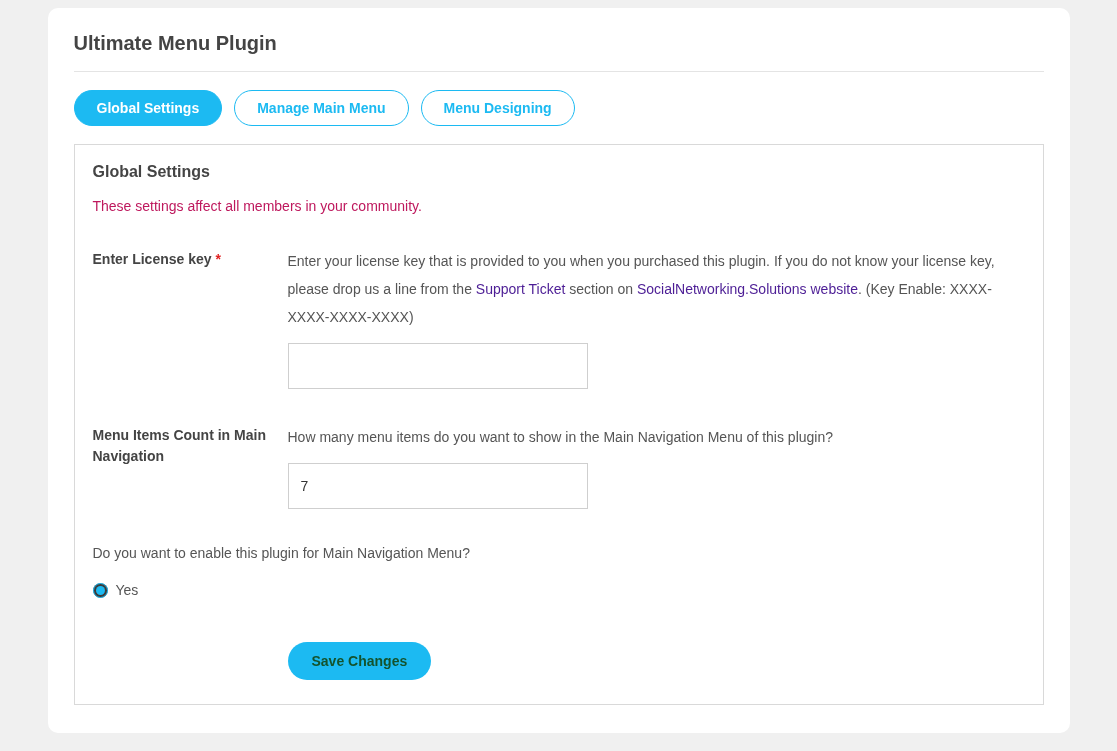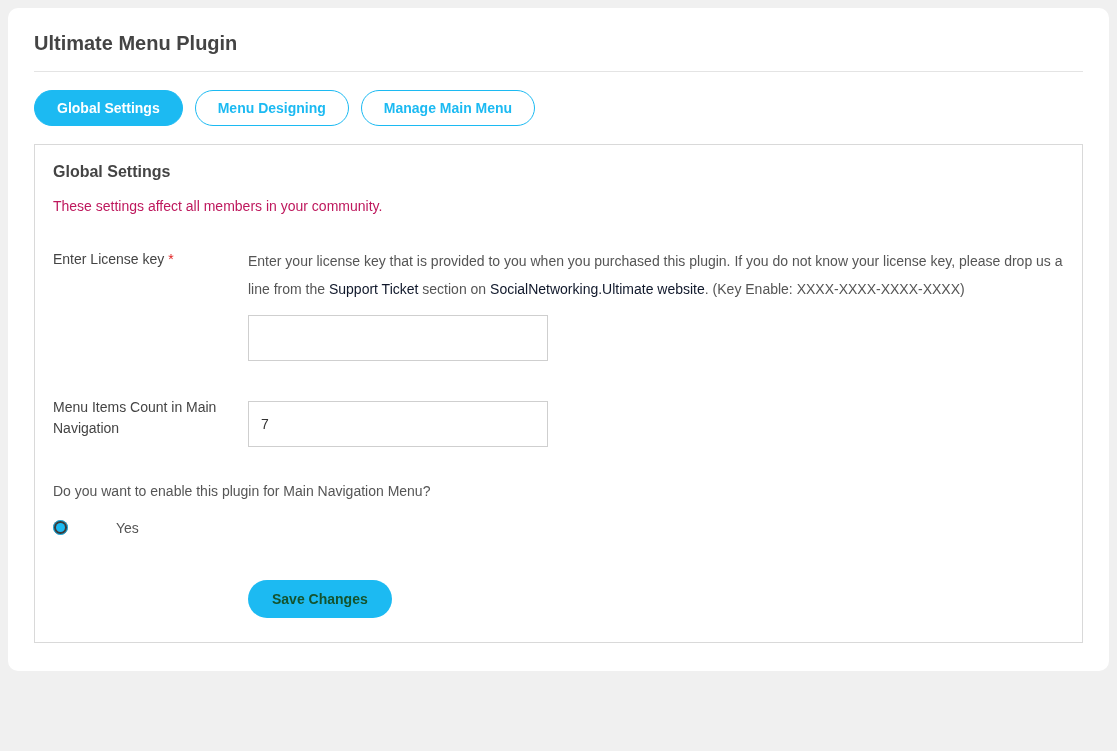--- a/index.html
+++ b/index.html
@@ -7,21 +7,21 @@
     background: #f0f0f0;
     font-family: Tahoma, Verdana, Arial, sans-serif;
     font-size: 14px;
     color: #555;
     padding: 8px;
   }
   .page-card {
     background: #fff;
     border-radius: 10px;
     padding: 24px 26px 28px 26px;
-    width: 1101px;
+    width: 1022px;
     margin: 0 auto;
   }
   .page-title {
     font-size: 20px;
     font-weight: bold;
     color: #444;
     padding-bottom: 16px;
     border-bottom: 1px solid #e4e4e4;
     margin-bottom: 18px;
   }
@@ -63,54 +63,53 @@
   }
   .form-row {
     display: flex;
     align-items: flex-start;
     margin-bottom: 34px;
   }
   .form-row:last-of-type { margin-bottom: 22px; }
   .form-label {
     width: 195px;
     flex: 0 0 195px;
-    font-weight: normal;
+    font-weight: bold;
     color: #444;
     font-size: 14px;
     line-height: 1.45;
     padding-top: 2px;
     padding-right: 12px;
   }
   .req { color: #e02222; }
   .form-content {
     flex: 1;
     color: #555;
   }
   .help-text {
     line-height: 2.0;
     margin-bottom: 6px;
   }
-  .link { color: #0f172a; cursor: pointer; }
+  .link { color: #4c1d95; cursor: pointer; }
   .text-input {
     width: 300px;
     height: 46px;
     border: 1px solid #cfcfcf;
     padding: 10px 12px;
     font-size: 14px;
     font-family: inherit;
     color: #333;
     margin-top: 6px;
   }
   .radio-group { margin-top: 18px; }
   .radio-option {
     display: flex;
-    align-items: flex-start;
+    align-items: flex-end;
     margin-bottom: 10px;
     cursor: pointer;
-    gap: 40px;
   }
   .radio-option input[type="radio"] {
     width: 15px; height: 15px;
     accent-color: #1cbaf2;
     margin-right: 8px;
     cursor: pointer;
   }
   .submit-row { margin-left: 195px; margin-top: 30px; }
   .btn-primary {
     background: #1cbaf2;
@@ -126,44 +125,45 @@
 </style>
 </head>
 <body>
 
 <div class="page-card">
 
   <div class="page-title">Ultimate Menu Plugin</div>
 
   <div class="tabs">
     <button class="tab active">Global Settings</button>
+    <button class="tab">Manage Main Menu</button>
     <button class="tab">Menu Designing</button>
-    <button class="tab">Manage Main Menu</button>
   </div>
 
   <div class="panel">
     <div class="panel-title">Global Settings</div>
     <div class="panel-desc">These settings affect all members in your community.</div>
 
     <div class="form-row">
       <div class="form-label">
         <span>Enter License key</span>
         <span class="req">*</span>
       </div>
       <div class="form-content">
         <div class="help-text">
-          <span>Enter your license key that is provided to you when you purchased this plugin. If you do not know your license key, please drop us a line from the </span><span class="link">Support Ticket</span><span> section on </span><span class="link">SocialNetworking.Ultimate website</span><span>. (Key Enable: XXXX-XXXX-XXXX-XXXX)</span>
+          <span>Enter your license key that is provided to you when you purchased this plugin. If you do not know your license key, please drop us a line from the </span><span class="link">Support Ticket</span><span> section on </span><span class="link">SocialNetworking.Solutions website</span><span>. (Key Enable: XXXX-XXXX-XXXX-XXXX)</span>
         </div>
         <input type="text" class="text-input" value="" style="">
       </div>
     </div>
 
     <div class="form-row">
       <div class="form-label">Menu Items Count in Main Navigation</div>
       <div class="form-content">
+        <div class="help-text">How many menu items do you want to show in the Main Navigation Menu of this plugin?</div>
         <input type="text" class="text-input" value="7" style="">
       </div>
     </div>
 
     <div class="form-row">
       <div class="form-content">
         <div class="help-text" style="line-height:1.5;">Do you want to enable this plugin for Main Navigation Menu?</div>
         <div class="radio-group">
           <label class="radio-option">
             <input type="radio" name="enable_plugin" checked="" style="">

